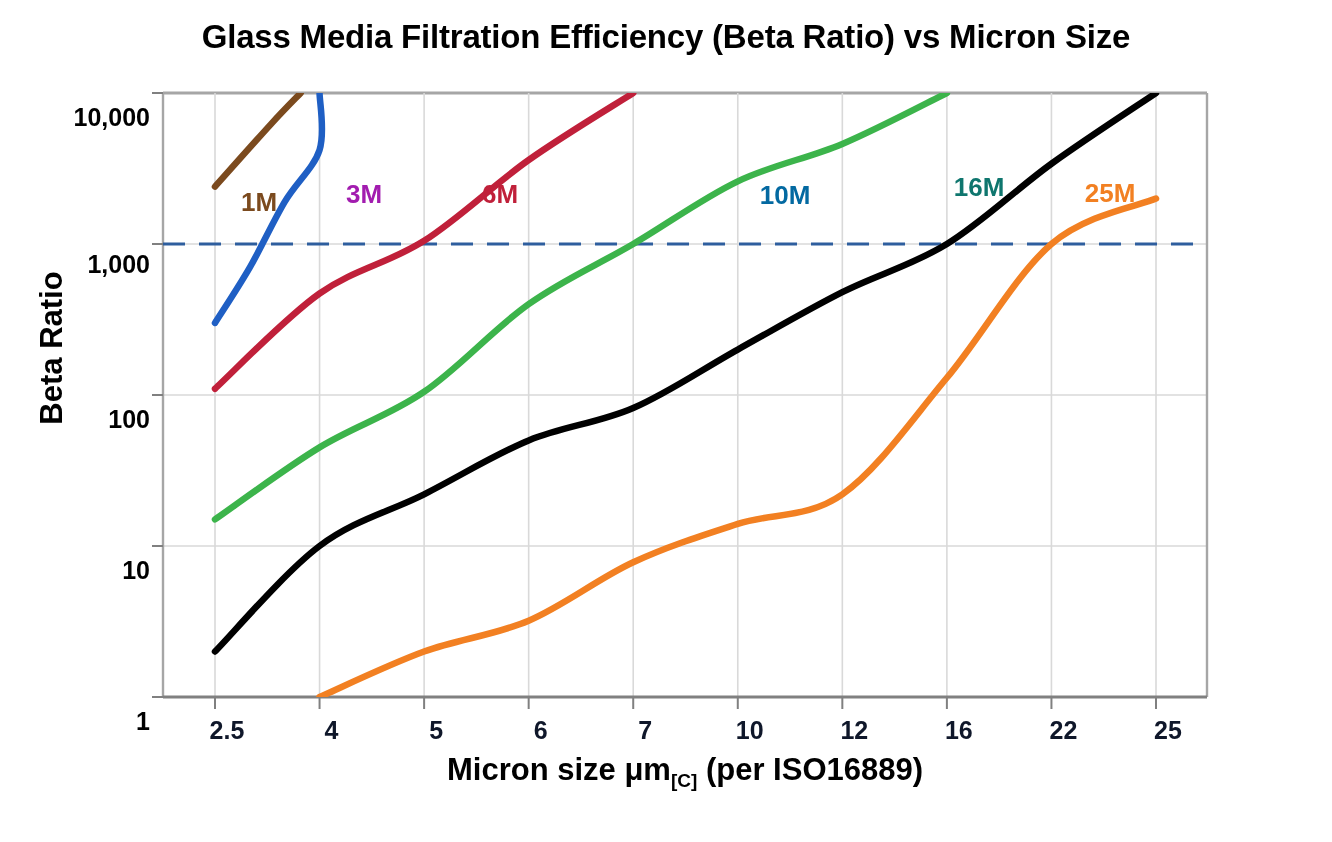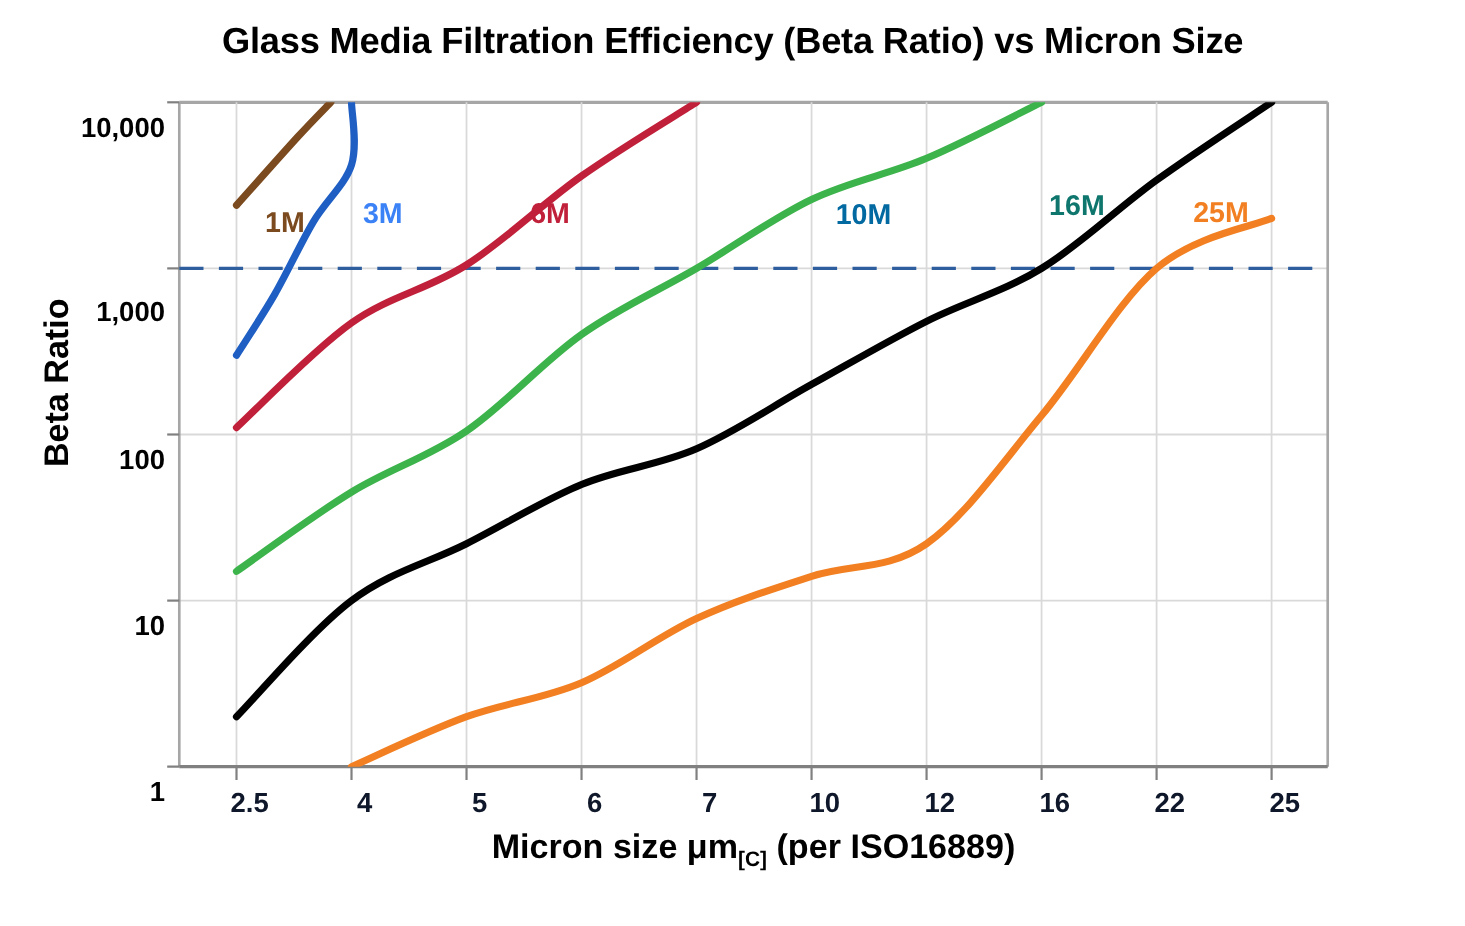--- a/index.html
+++ b/index.html
@@ -108,38 +108,38 @@
   <div id="chart-title">Glass Media Filtration Efficiency (Beta Ratio) vs Micron Size</div>
 
   <div id="y-axis-title">Beta Ratio</div>
 
   <div id="x-axis-title"><span>Micron size μm</span><span class="sub">[C]</span><span> (per ISO16889)</span></div>
 
   <div class="ylabel-holder" id="y-labels">
       <div class="y-tick-label" style="top: 697px;">1</div>
       <div class="y-tick-label" style="top: 546px;">10</div>
       <div class="y-tick-label" style="top: 395px;">100</div>
-      <div class="y-tick-label" style="top: 260px;">1,000</div>
+      <div class="y-tick-label" style="top: 240px;">1,000</div>
       <div class="y-tick-label" style="top: 93px;">10,000</div>
     </div>
   <div id="x-labels">
       <div class="x-tick-label" style="left: 215px;">2.5</div>
       <div class="x-tick-label" style="left: 319.556px;">4</div>
       <div class="x-tick-label" style="left: 424.111px;">5</div>
       <div class="x-tick-label" style="left: 528.667px;">6</div>
       <div class="x-tick-label" style="left: 633.222px;">7</div>
       <div class="x-tick-label" style="left: 737.778px;">10</div>
       <div class="x-tick-label" style="left: 842.333px; text-align: right;">12</div>
       <div class="x-tick-label" style="left: 946.889px;">16</div>
       <div class="x-tick-label" style="left: 1051.44px;">22</div>
       <div class="x-tick-label" style="left: 1156px;">25</div>
     </div>
   <div id="series-labels">
       <div class="series-label" style="left: 259px; top: 190px; color: rgb(123, 74, 30); margin-top: 12px;">1M</div>
-      <div class="series-label" style="left: 348px; top: 194px; color: #3b82f6;">3M</div>
+      <div class="series-label" style="left: 364px; top: 194px; color: #a21caf;">3M</div>
       <div class="series-label" style="left: 500px; top: 194px; color: rgb(192, 32, 58);">6M</div>
       <div class="series-label" style="left: 785px; top: 195px; color: #0369a1;">10M</div>
       <div class="series-label" style="left: 979px; top: 187px; color: #0f766e;">16M</div>
       <div class="series-label" style="left: 1110px; top: 193px; color: rgb(242, 128, 34);">25M</div>
     </div>
 
   <div id="plot-wrap">
     <svg id="plot-svg" width="1332" height="842">
         <line x1="163" x2="1207" y1="697" y2="697" stroke="#d9d9d9" stroke-width="1.6"></line>
         <line x1="163" x2="1207" y1="546" y2="546" stroke="#d9d9d9" stroke-width="1.6"></line>

